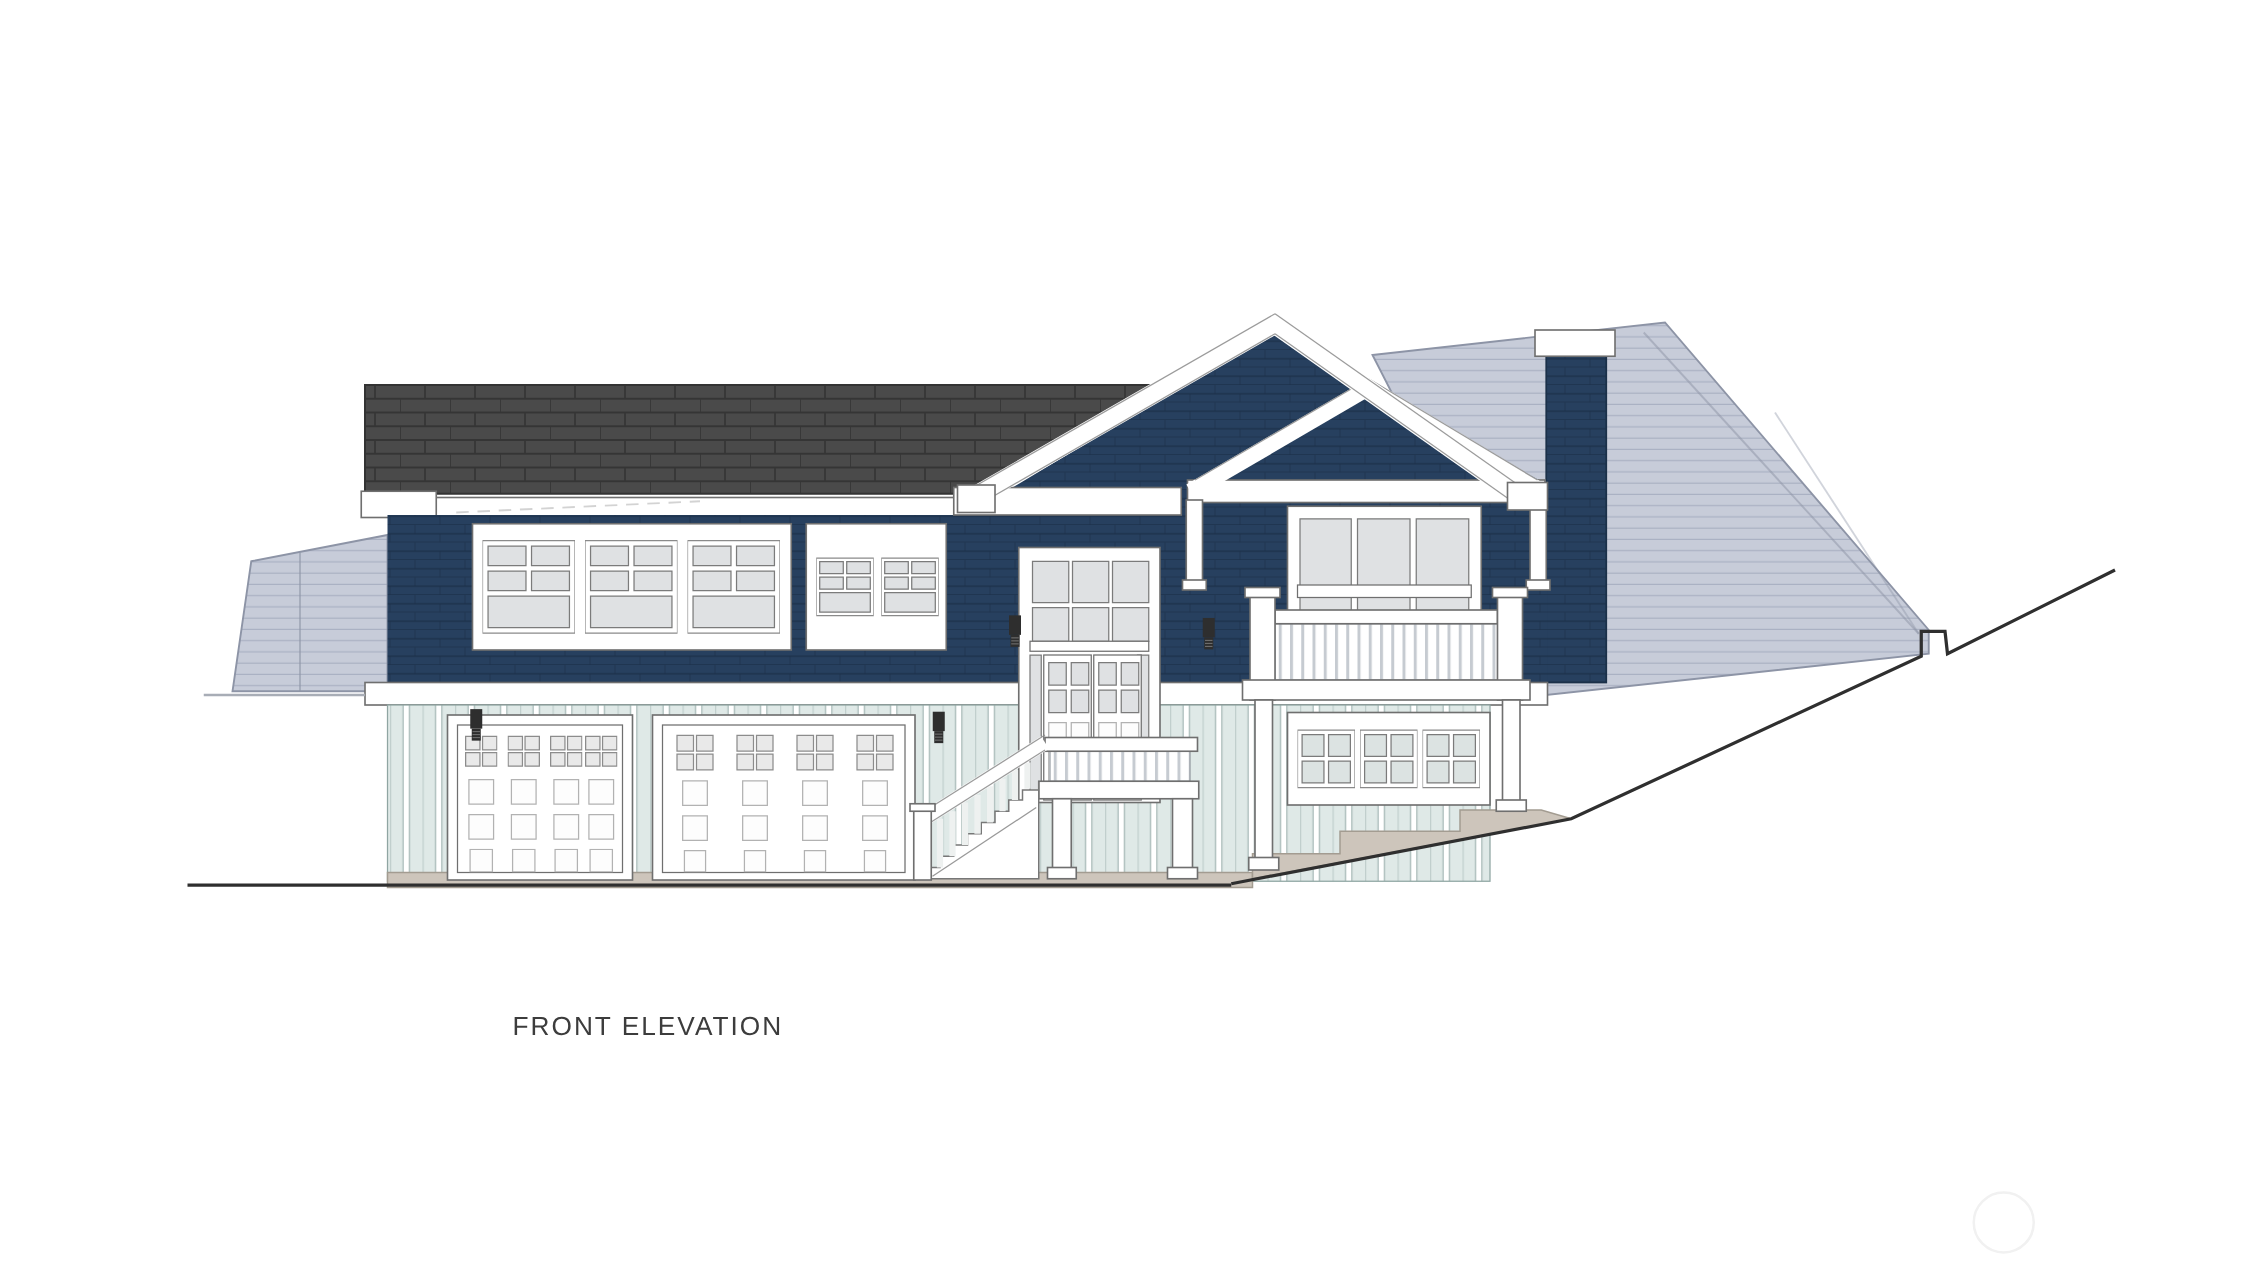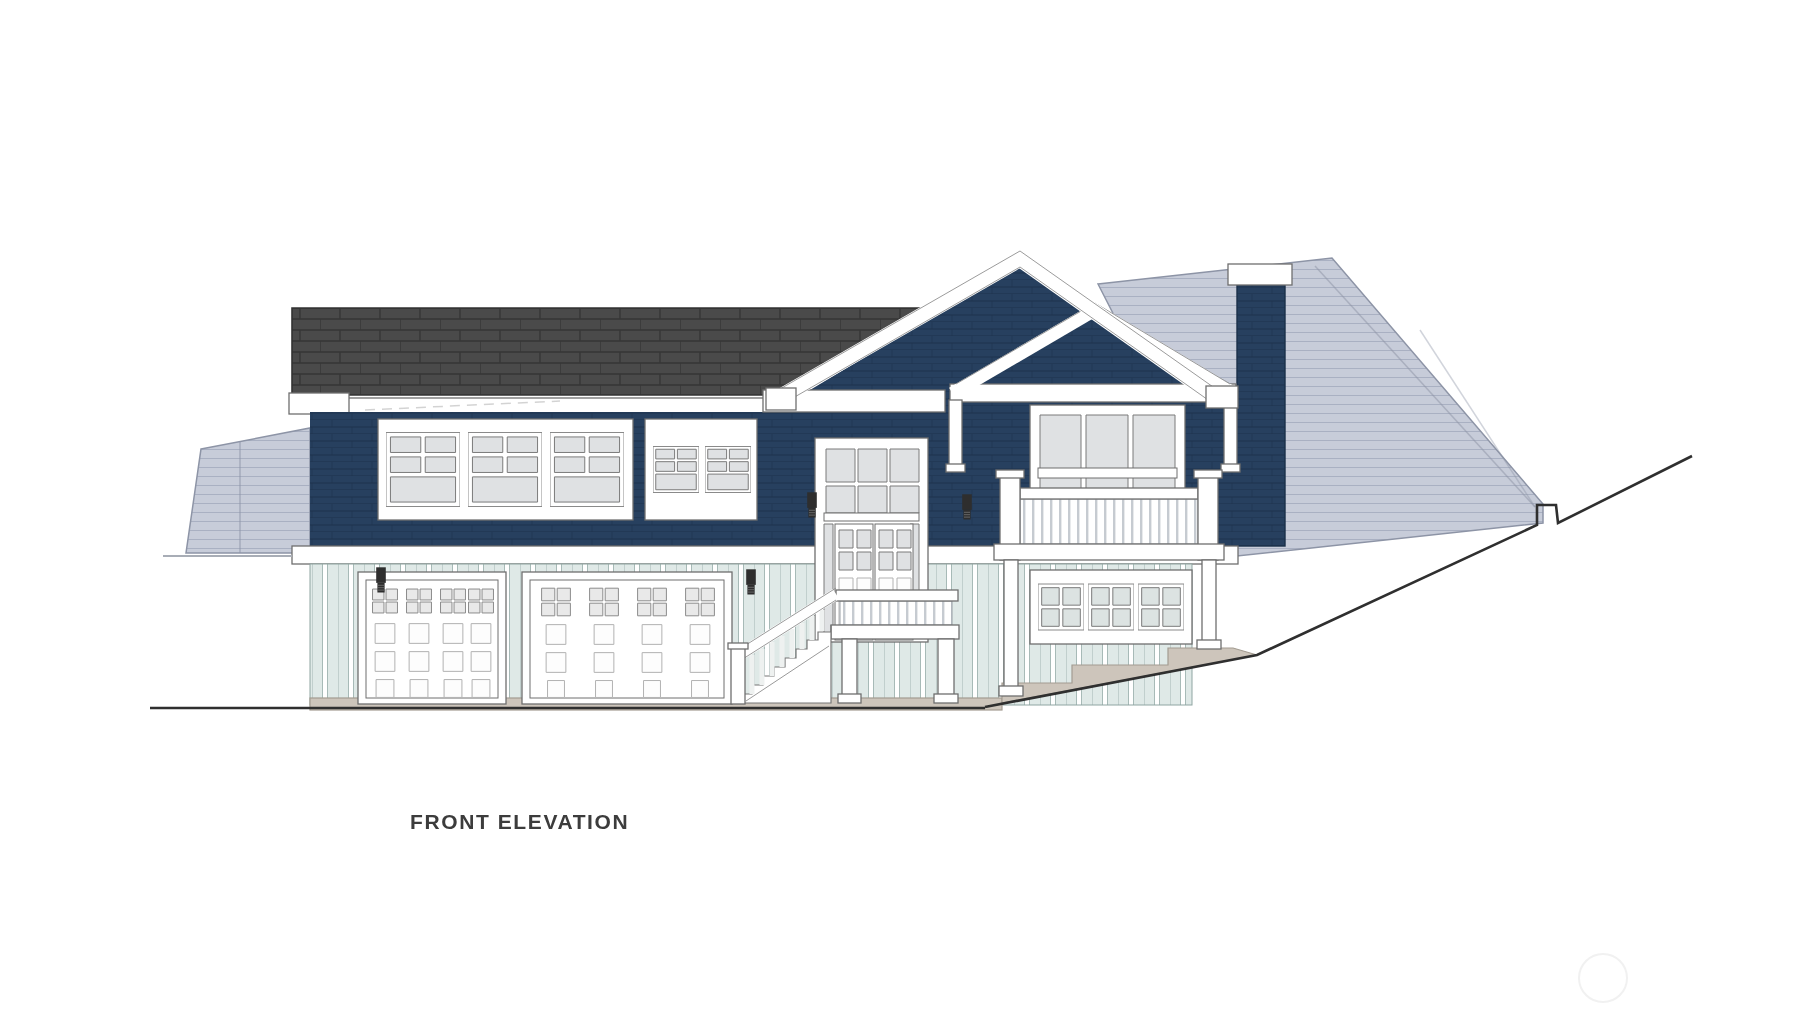--- a/index.html
+++ b/index.html
@@ -1,20 +1,20 @@
 <!DOCTYPE html>
 <html style="--navy: #27405f; --navy-line: #1b3049; --roof-dark: #4a4a4a; --roof-dark-line: #353535; --rear-roof: #c7ccd9; --rear-roof-line: #a9b0c2; --rear-roof-edge: #8d94a6; --mint: #dfe9e7; --mint-line: #a7bab7; --trim-edge: #6f6f6f; --glass: #dfe1e3; --glass-lower: #dce3e2; --garage-glass: #e9e9e9; --panel-edge: #b2b2b2; --concrete: #cdc5bb; --concrete-edge: #a39c91; --baluster-gap: #c6cbd1; --sconce: #2e2e2e; --ground: #2f2f2f; --grade-light: #a8adb6; --text: #3c3c3c; --watermark: #f1f1f1;"><head>
 <meta charset="utf-8">
 <style>
   html,body{margin:0;padding:0;background:#fff;}
   .canvas{position:relative;width:1800px;height:1013px;background:#fff;overflow:hidden;
           font-family:"Liberation Sans",sans-serif;}
   .canvas svg{position:absolute;left:0;top:0;}
   .caption{position:absolute;left:410px;top:810px;font-size:21px;letter-spacing:1.6px;
-           color:var(--text,#3c3c3c);font-family:"Liberation Sans",sans-serif;font-weight:bold;}
+           color:var(--text,#3c3c3c);font-family:"Liberation Sans",sans-serif;}
   .watermark{position:absolute;left:1578px;top:953px;width:46px;height:46px;border-radius:50%;
              border:2px solid var(--watermark,#f1f1f1);}
 
   
   .ol      {fill:#ffffff;stroke:var(--trim-edge,#6f6f6f);stroke-width:1.3;}
   .olthin  {fill:#ffffff;stroke:var(--trim-edge,#6f6f6f);stroke-width:1;}
   .gl      {fill:var(--glass,#dfe1e3);stroke:#7b7b7b;stroke-width:1;vector-effect:non-scaling-stroke;}
   .gl2     {fill:var(--glass-lower,#dce3e2);stroke:#7b7b7b;stroke-width:1;vector-effect:non-scaling-stroke;}
   .gw      {fill:var(--garage-glass,#e9e9e9);stroke:#8c8c8c;stroke-width:1;vector-effect:non-scaling-stroke;}
   .sashbg  {fill:#ffffff;stroke:#8a8a8a;stroke-width:1;vector-effect:non-scaling-stroke;}

